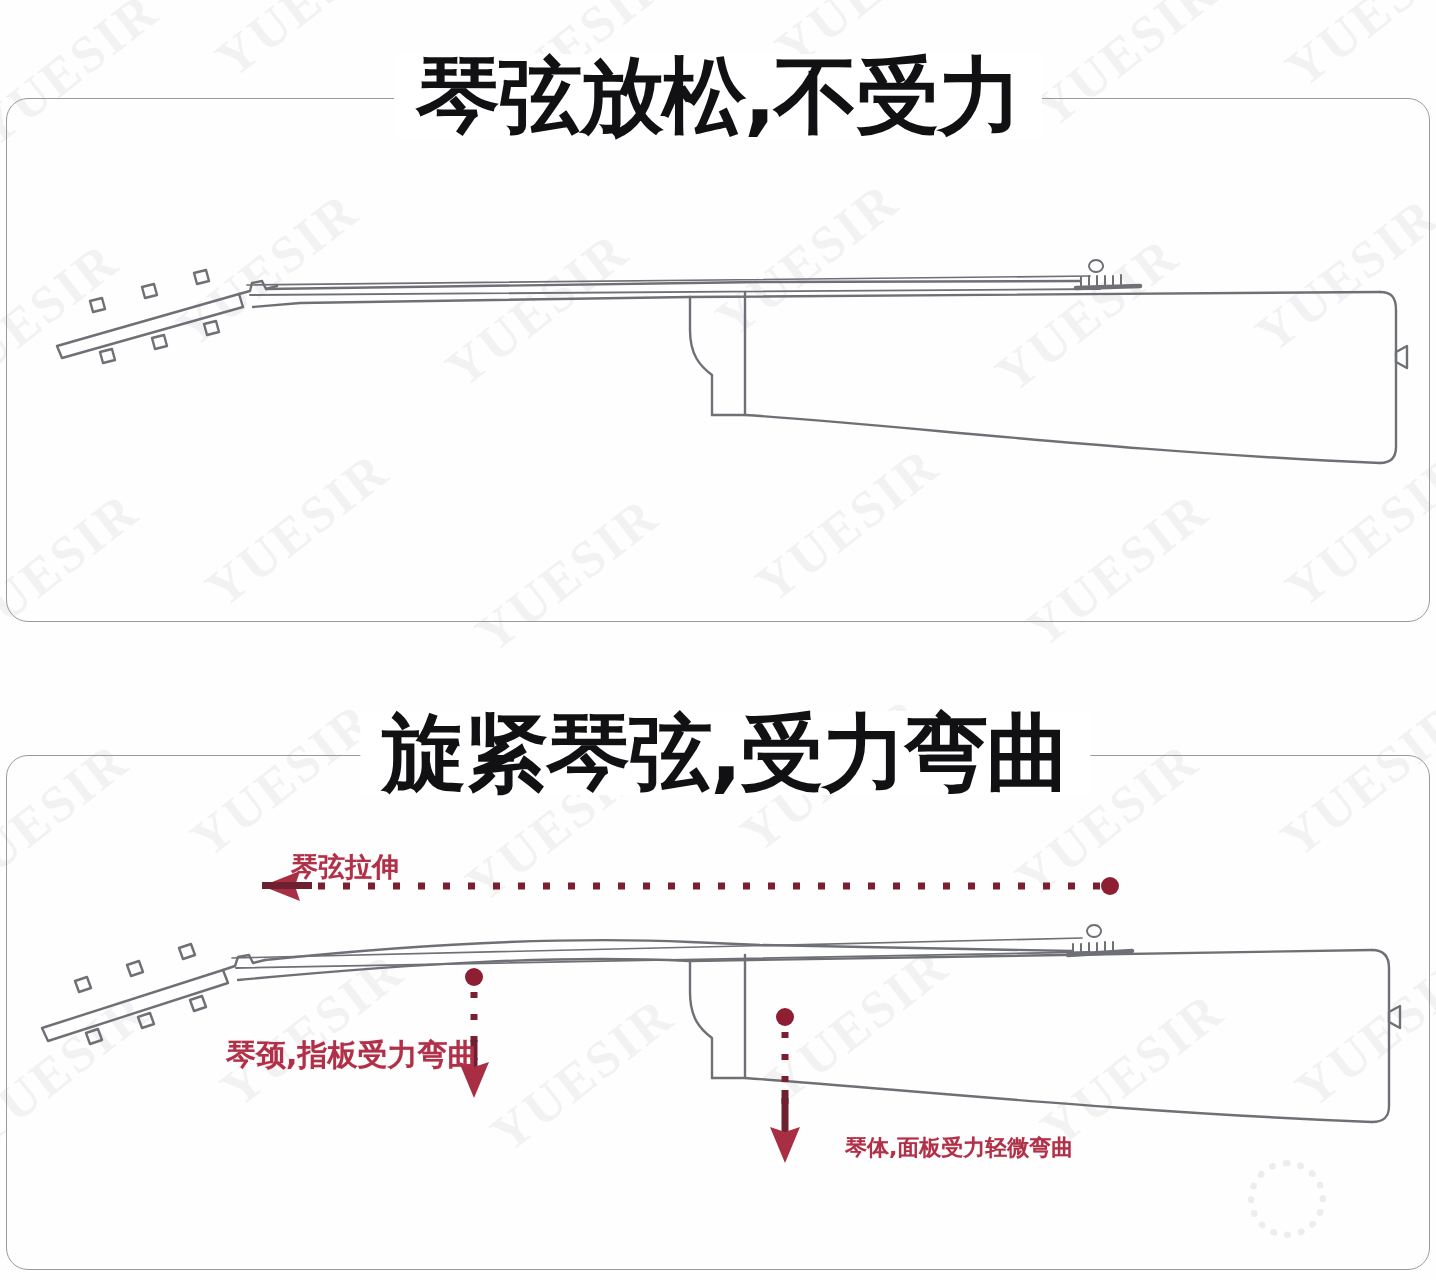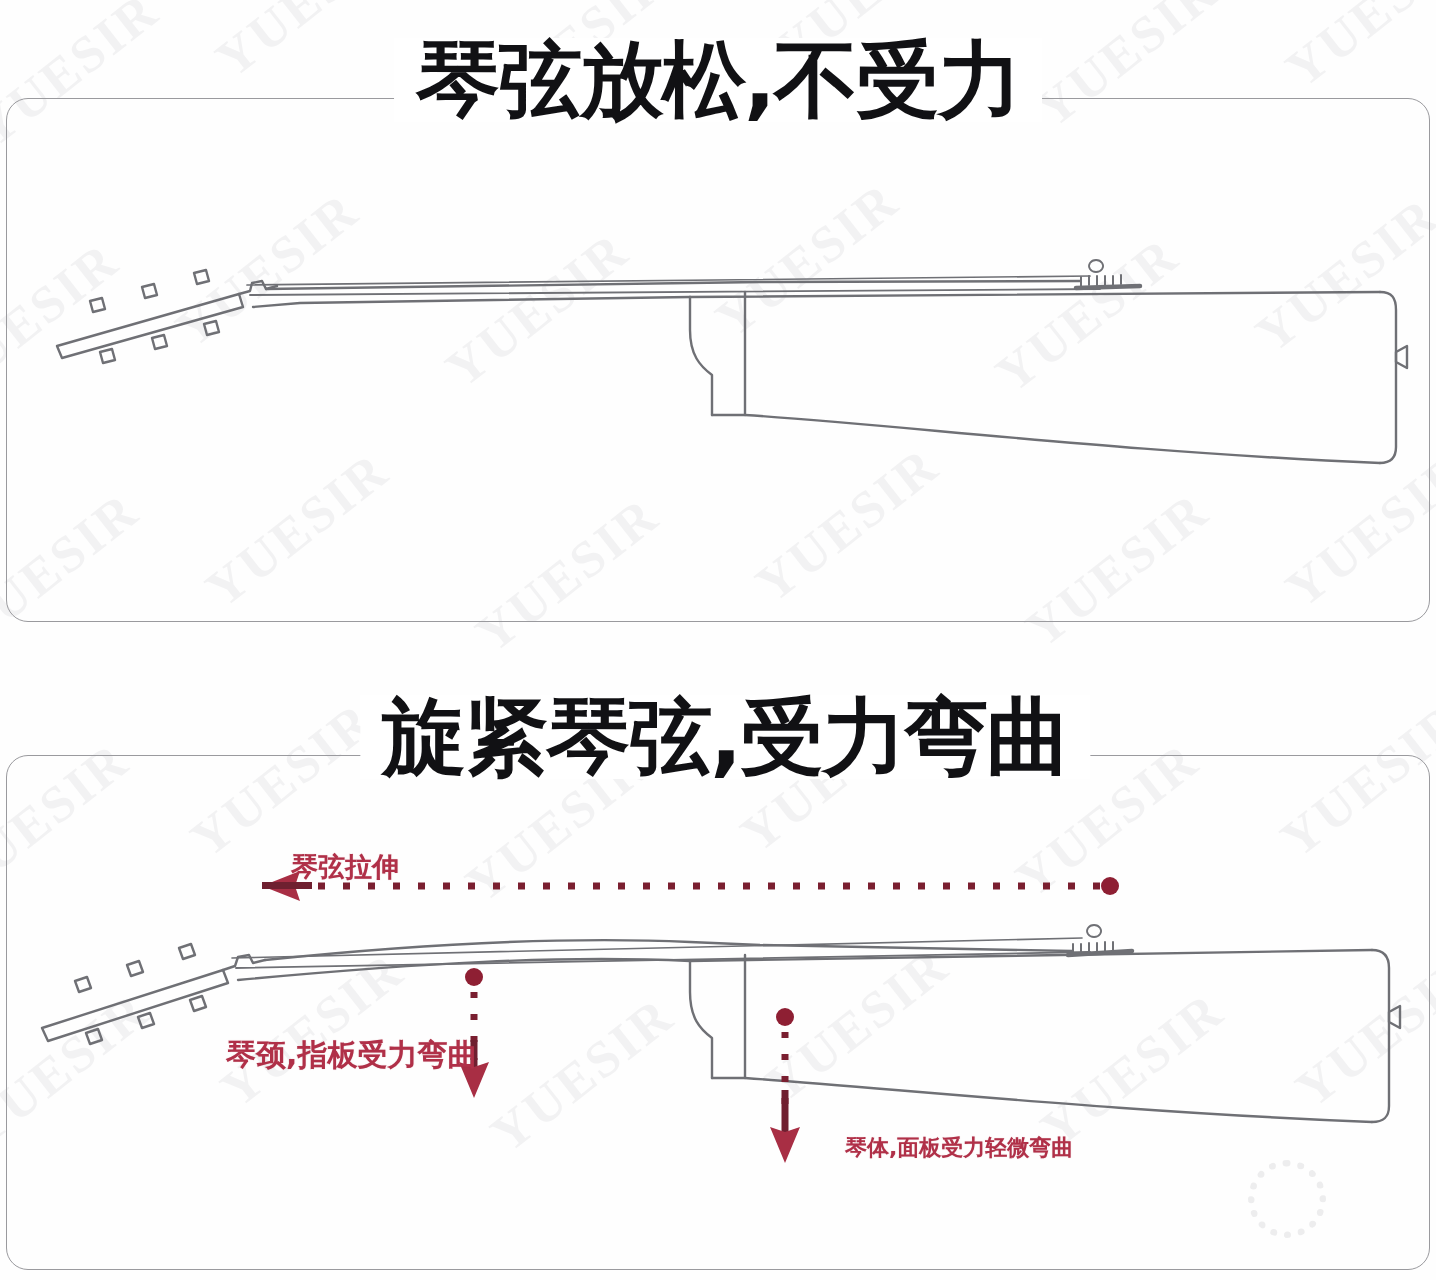--- a/index.html
+++ b/index.html
@@ -72,20 +72,21 @@
   .title {
     position: absolute;
     z-index: 6;
     font-family: "DejaVu Sans", "Liberation Sans", sans-serif;
     font-weight: 700;
     color: #111114;
     white-space: nowrap;
     background: #ffffff;
     padding: 0 22px;
     line-height: 1;
+    margin-top: 16px;
   }
   #title-top {
     top: 38px;
     left: 50%;
     transform: translateX(-50%);
     font-size: 84px;
     letter-spacing: -2px;
   }
   #title-bottom {
     top: 695px;

